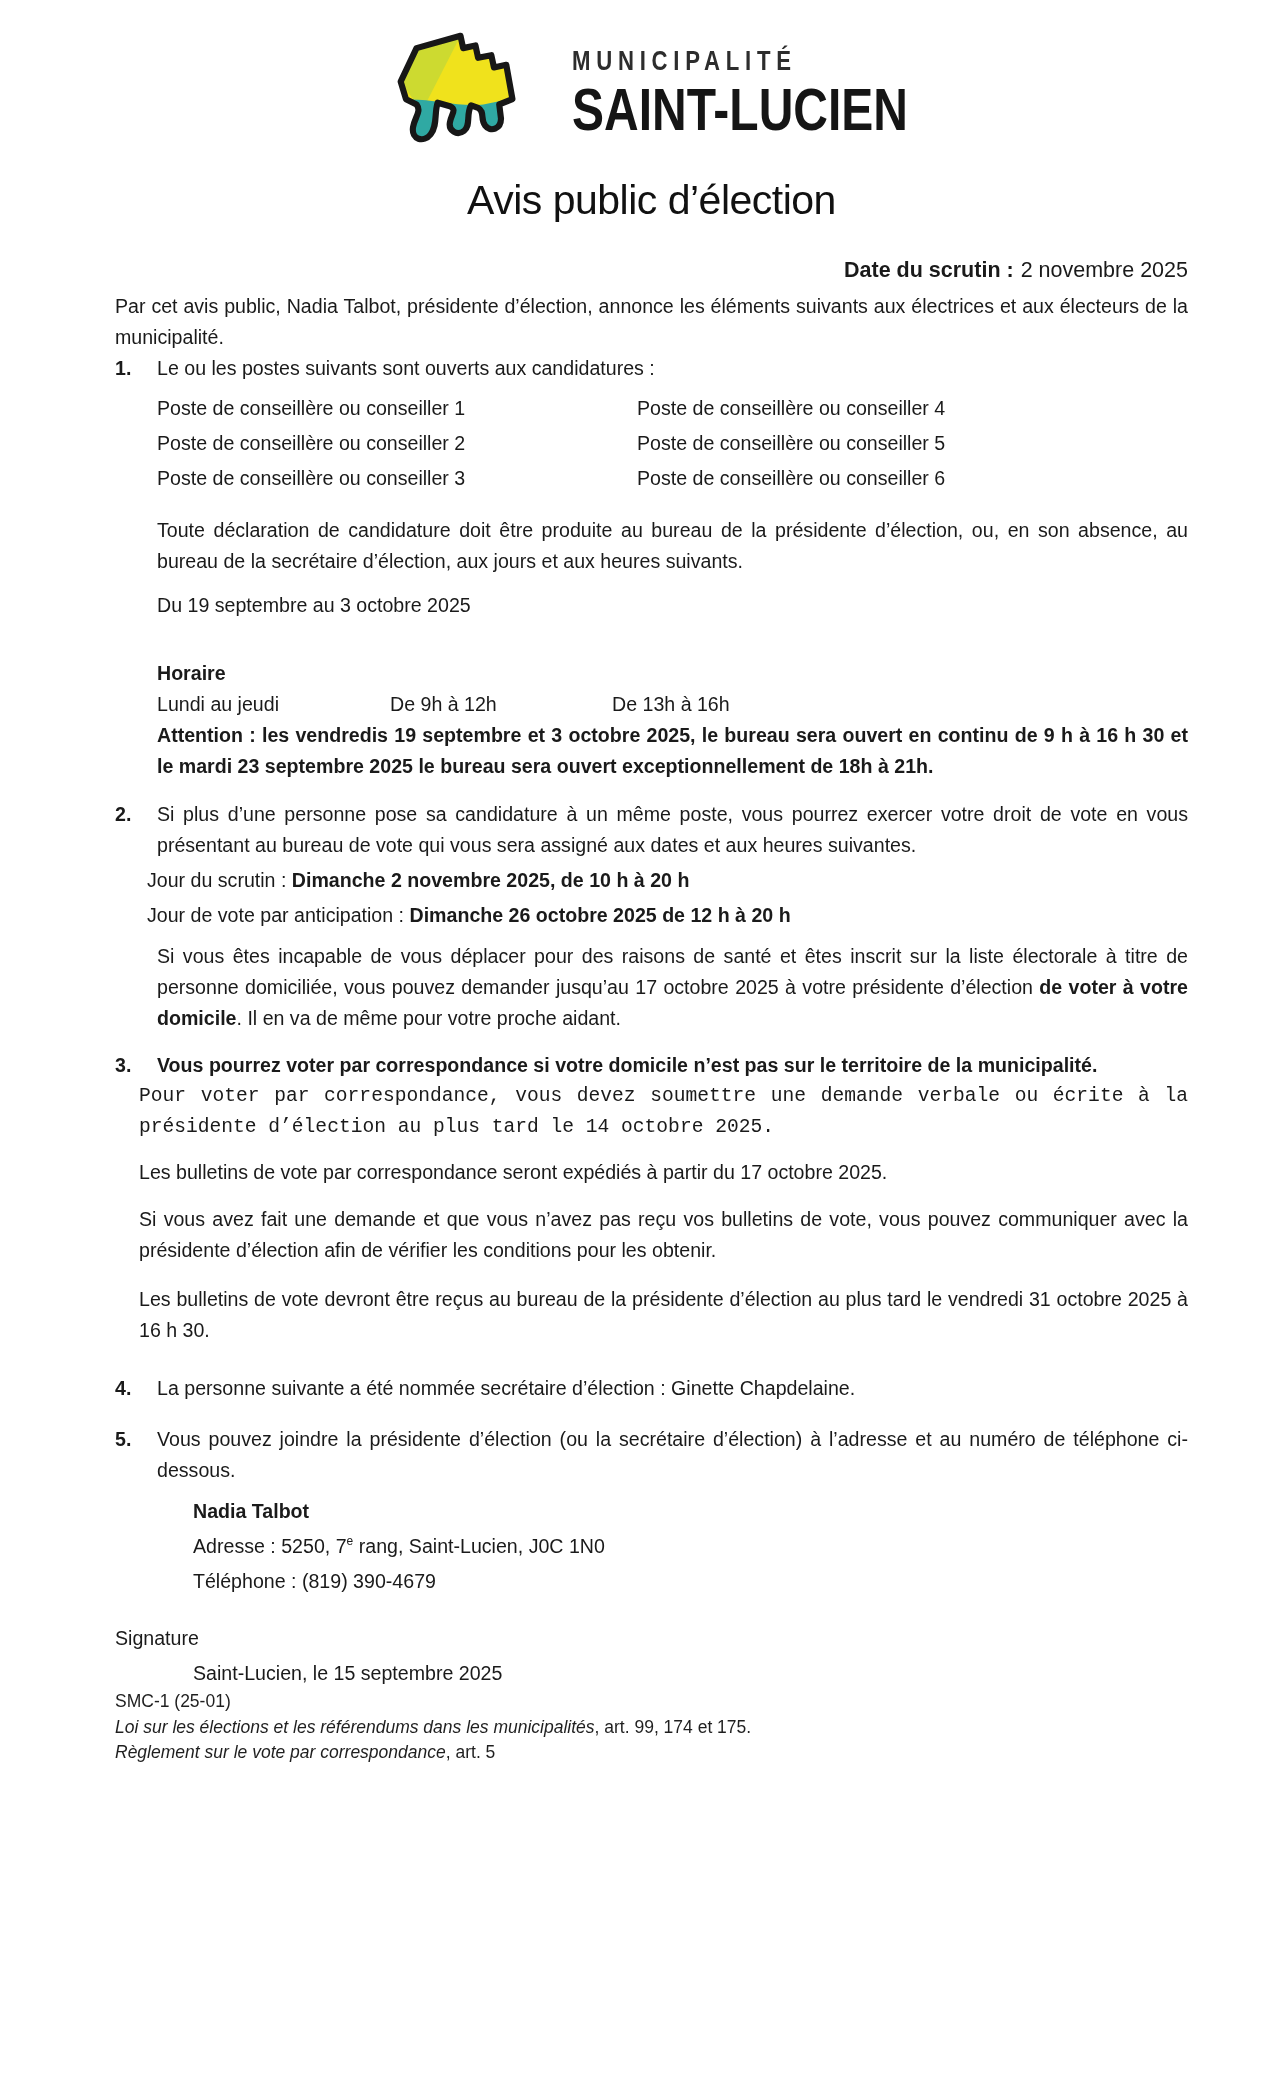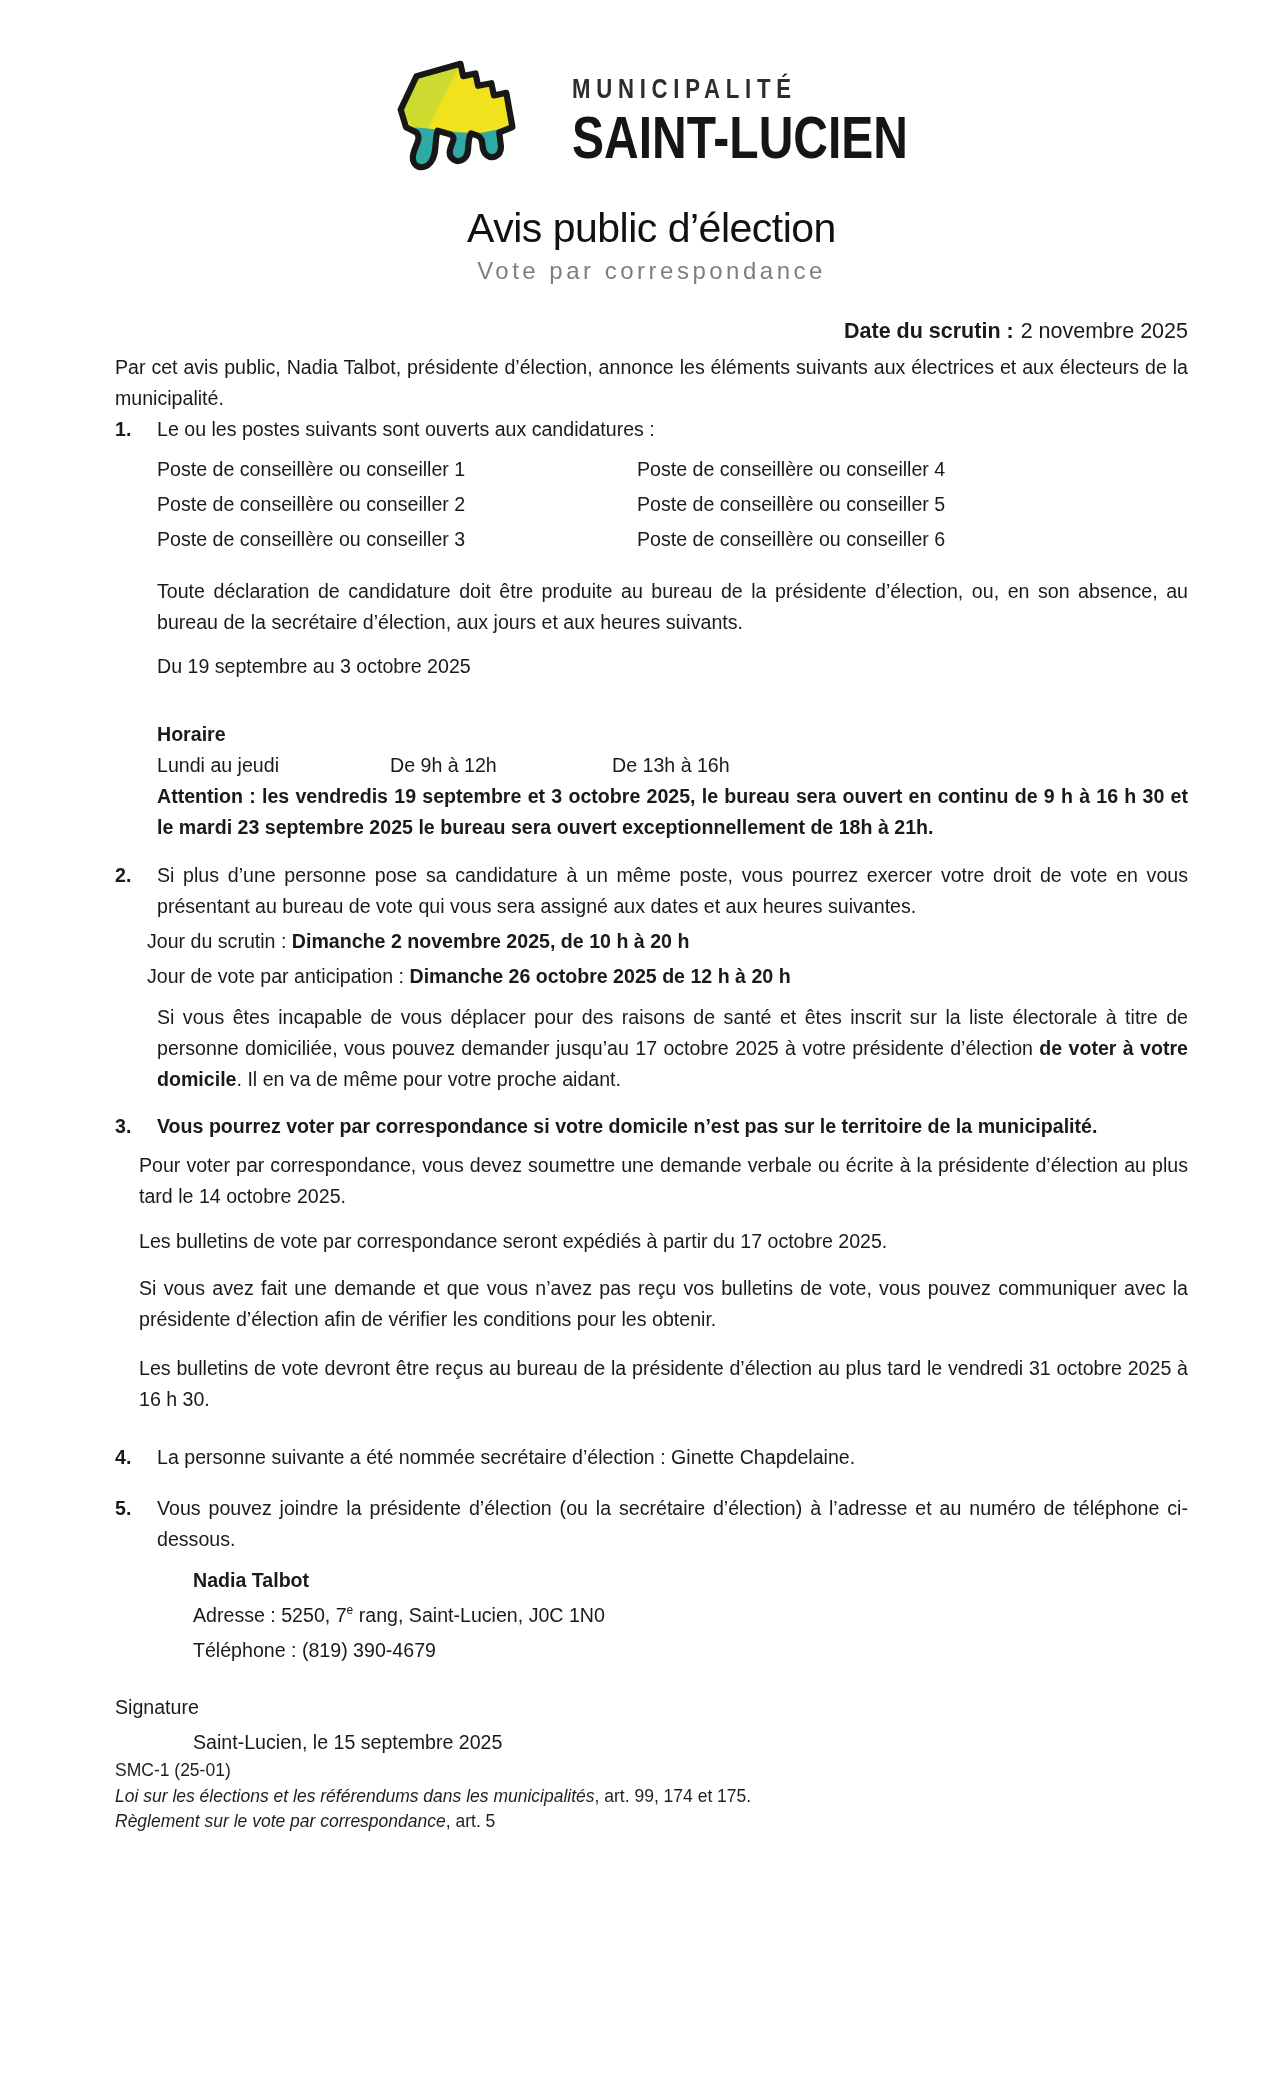--- a/index.html
+++ b/index.html
@@ -2,21 +2,21 @@
 <html lang="fr"><head>
 <meta charset="utf-8">
 <style>
   * { margin:0; padding:0; box-sizing:border-box; }
   html,body { background:#ffffff; }
   body {
     width:1275px; height:2100px; overflow:hidden; position:relative;
     font-family:"Liberation Sans","DejaVu Sans",sans-serif;
     color:#1a1a1a;
   }
-  .page { padding:55px 87px 0 115px; }
+  .page { padding:27px 87px 0 115px; }
 
   
   .logo-row { display:flex; align-items:center; justify-content:center; gap:26px; transform:translateX(28px); height:132px; }
   .logo-mark { width:178px; height:132px; flex:none; }
   .logo-text { display:flex; flex-direction:column; justify-content:center; }
   .logo-muni {
     font-size:27px; font-weight:700; letter-spacing:7px; color:#2d2d2d;
     transform:scaleX(0.82); transform-origin:left center; white-space:nowrap;
   }
   .logo-name {
@@ -49,21 +49,21 @@
   .sched-am { width:222px; }
   .attention { margin-left:42px; font-weight:800; text-align:justify; }
 
   .item2 { margin-top:17px; }
   .jline { margin-left:32px; margin-top:4px; }
   .home-para { margin-top:10px; margin-left:42px; }
 
   .item3 { margin-top:16px; }
   .item3 .itxt { font-weight:800; text-align:left; }
   .p3 { margin-left:24px; }
-  .p3a { margin-top:8px; }
+  .p3a { margin-top:0px;font-family:Liberation Mono, monospace; }
   .p3b { margin-top:14px; }
   .p3c { margin-top:16px; }
   .p3d { margin-top:18px; }
 
   .item4 { margin-top:27px; }
   .item5 { margin-top:20px; }
   .contact { margin-top:10px; }
   .contact > div { margin-top:4px; }
   .contact .cname { font-weight:800; }
   sup { font-size:12px; vertical-align:super; line-height:0; }
@@ -110,21 +110,20 @@
                L58,86 C54,98 58,112 50,122 C42,132 28,128 30,114 C32,102 40,96 34,88
                L22,82 Z" fill="none" stroke="#171717" stroke-width="7" stroke-linejoin="round"></path>
     </svg>
     <div class="logo-text">
       <div class="logo-muni">MUNICIPALITÉ</div>
       <div class="logo-name">SAINT-LUCIEN</div>
     </div>
   </div>
 
   <h1 class="doc-title">Avis public d’élection</h1>
-  <div class="doc-subtitle">Vote par correspondance</div>
   <div class="doc-date">
     <span class="lbl">Date du scrutin :</span><span class="val">2 novembre 2025</span>
   </div>
 
   <div class="bodytext">
     <p class="intro just">Par cet avis public, Nadia Talbot, présidente d’élection, annonce les éléments suivants aux électrices et aux électeurs de la municipalité.</p>
 
     <div class="nitem">
       <span class="num">1.</span>
       <div class="itxt">Le ou les postes suivants sont ouverts aux candidatures :</div>

